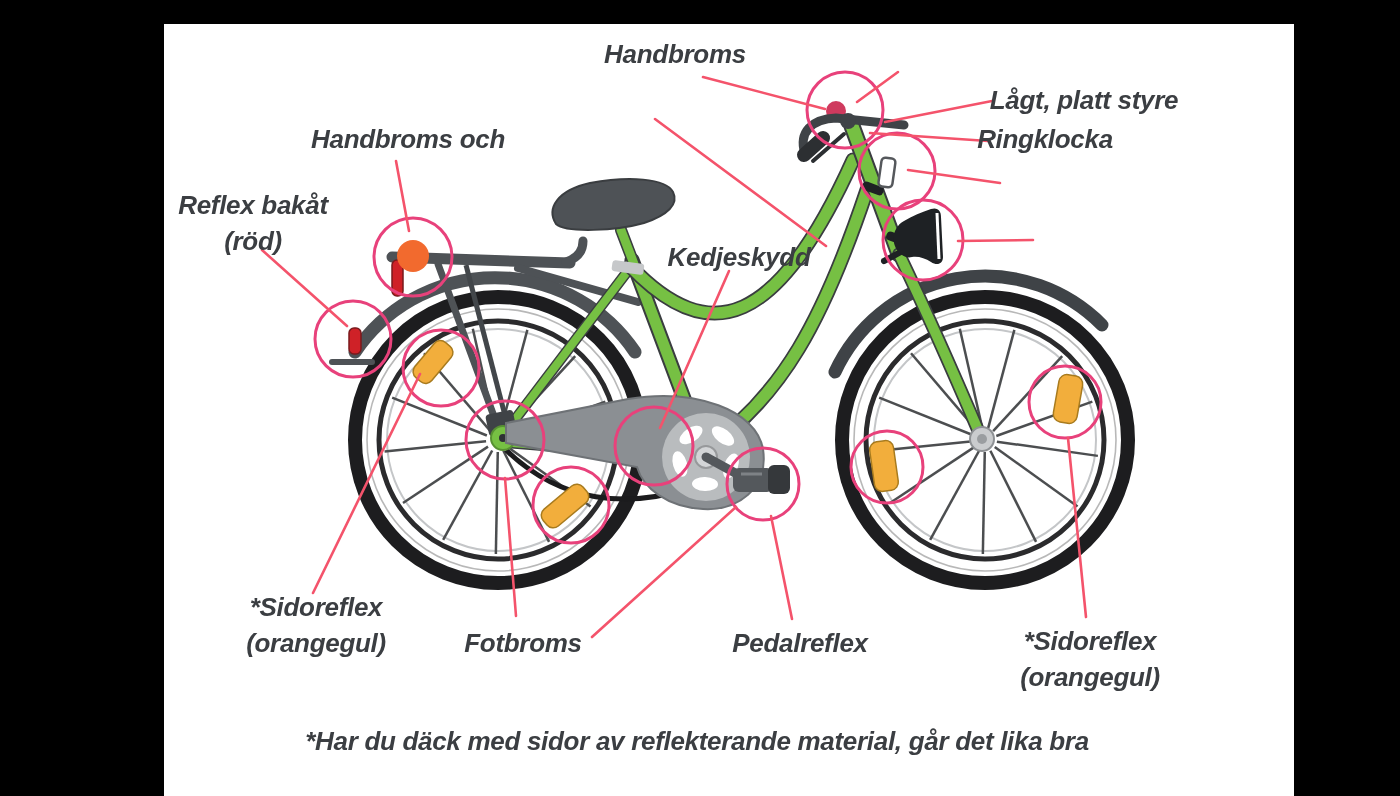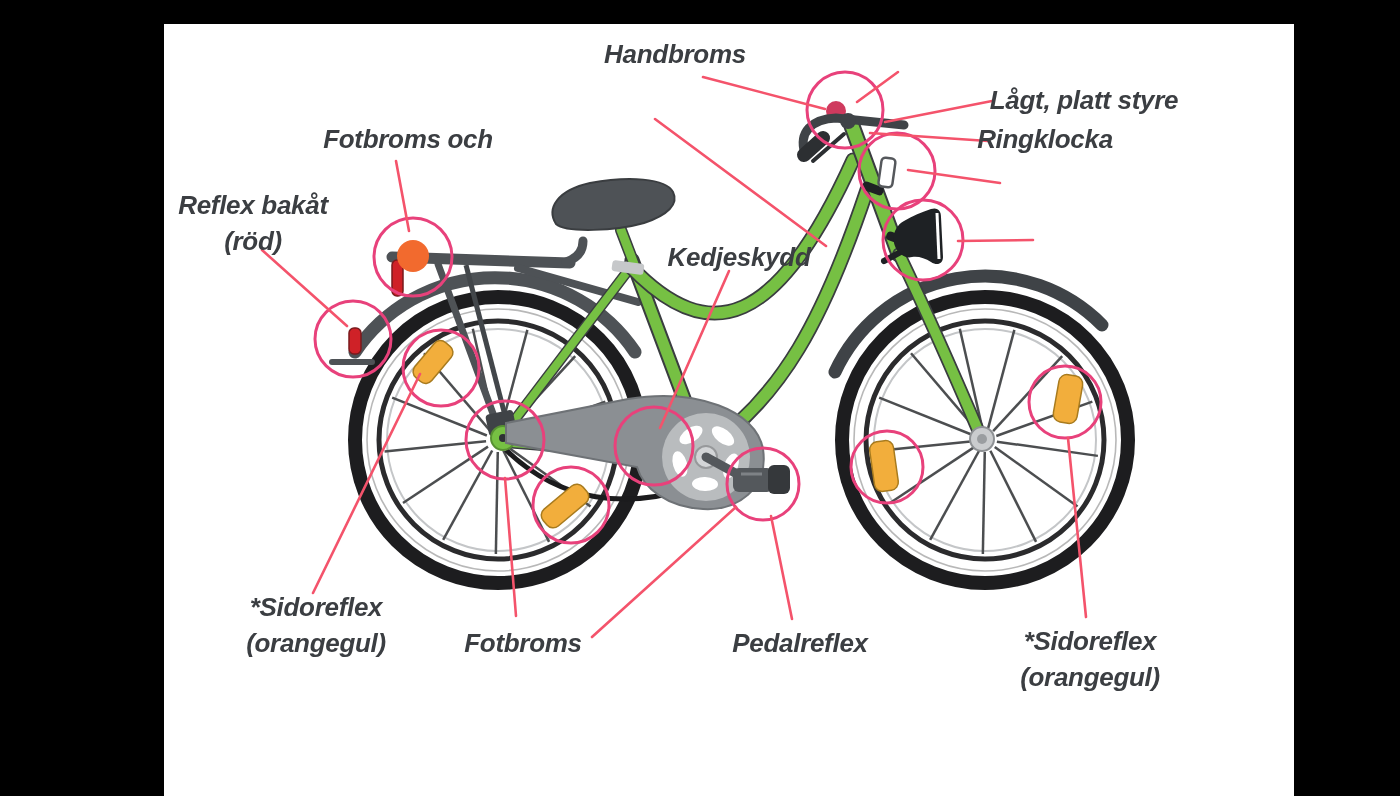--- a/index.html
+++ b/index.html
@@ -198,32 +198,33 @@
       <path class="ldr" d="M 313,593 L 420,374"></path>
       <path class="ldr" d="M 505,478 L 516,616"></path>
       <path class="ldr" d="M 592,637 L 736,507"></path>
       <path class="ldr" d="M 792,619 L 771,516"></path>
       <path class="ldr" d="M 1086,617 L 1068,438"></path>
     </g>
   </svg>
 
   <div class="lbl" style="left:675px;top:54px;">Handbroms</div>
   <div class="lbl" style="left:408px;top:139px;">
-    <div>Fotbroms och</div>
+    <div>Handbroms och</div>
   </div>
   <div class="lbl" style="left:1063px;top:100px;margin-left:21px;">Lågt, platt styre</div>
   <div class="lbl" style="left:1045px;top:139px;">Ringklocka</div>
   <div class="lbl" style="left:739px;top:257px;">Kedjeskydd</div>
   <div class="lbl" style="left:253px;top:223px;">
     <div>Reflex bakåt</div>
     <div>(röd)</div>
   </div>
   <div class="lbl" style="left:316px;top:625px;">
     <div>*Sidoreflex</div>
     <div>(orangegul)</div>
   </div>
   <div class="lbl" style="left:523px;top:643px;font-style:italic;">Fotbroms</div>
   <div class="lbl" style="left:800px;top:643px;">Pedalreflex</div>
   <div class="lbl" style="left:1090px;top:659px;">
     <div>*Sidoreflex</div>
     <div>(orangegul)</div>
   </div>
+  <div class="lbl" style="left:697px;top:741px;">*Har du däck med sidor av reflekterande material, går det lika bra</div>
 </div>
 
 </body></html>

